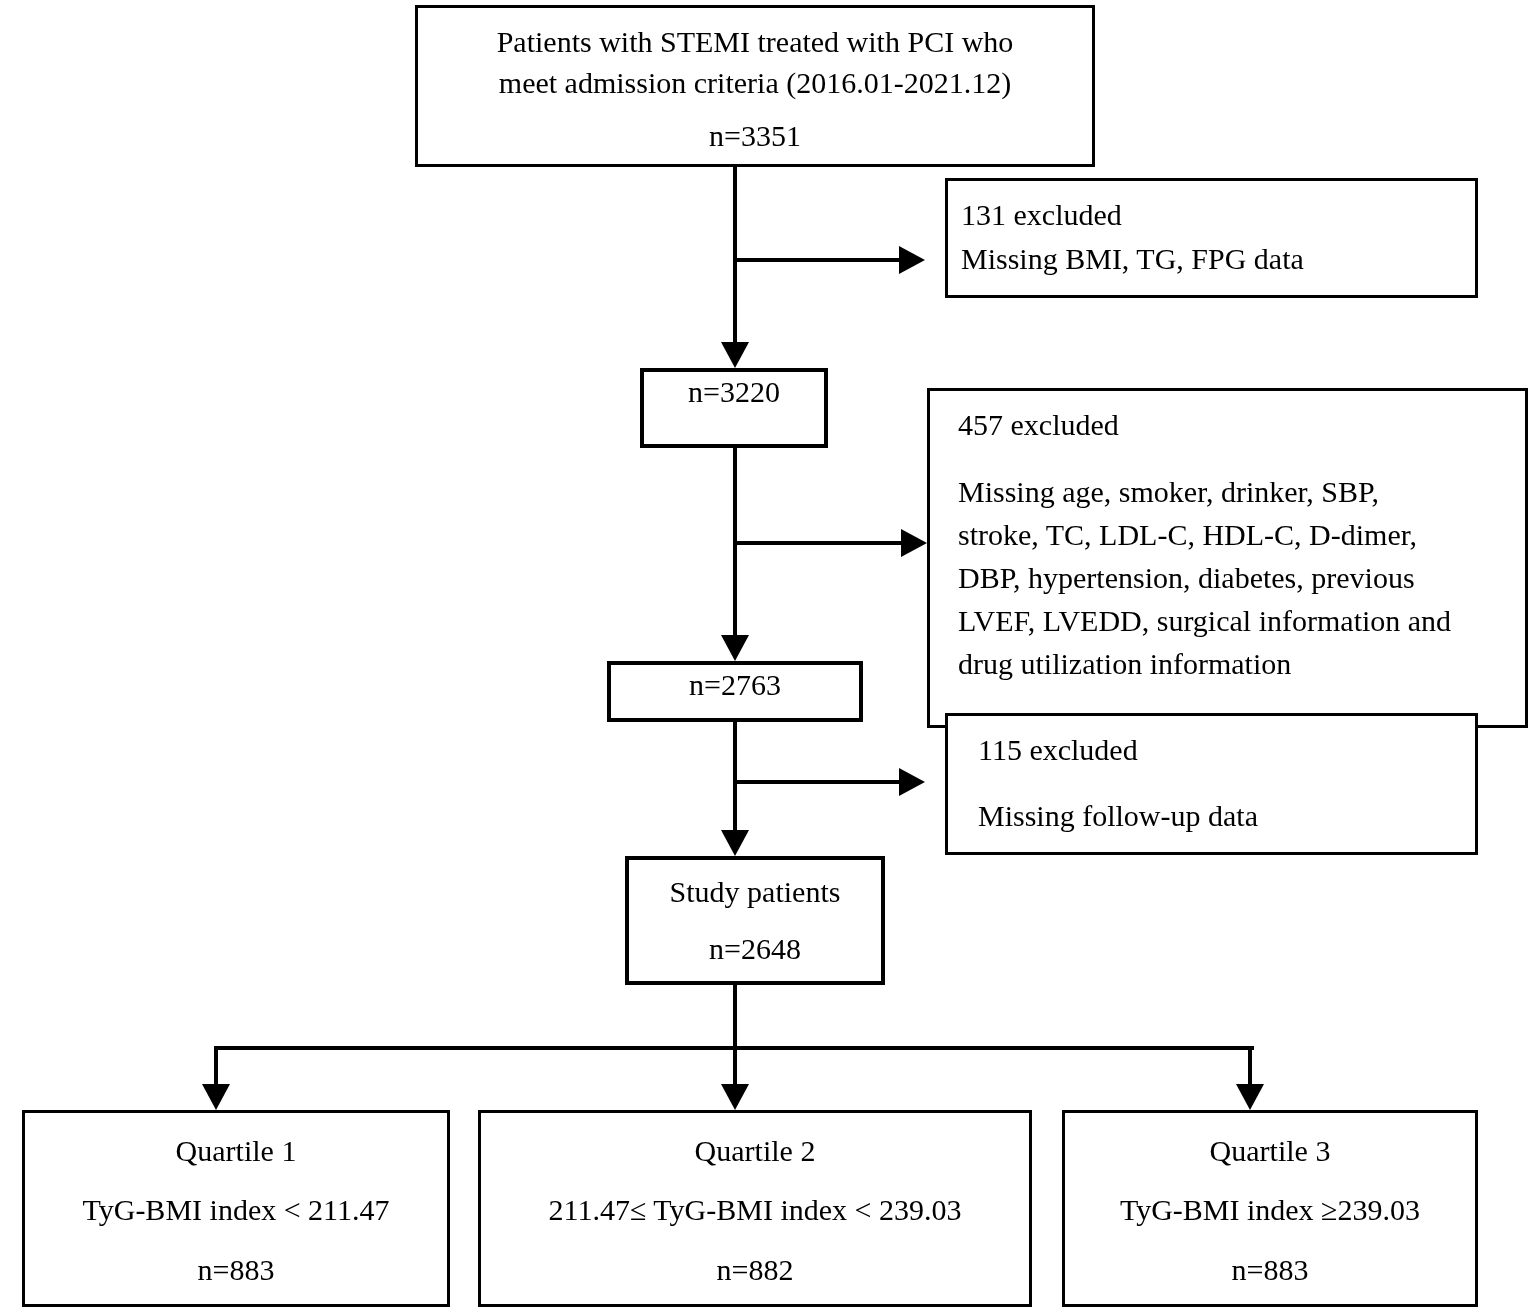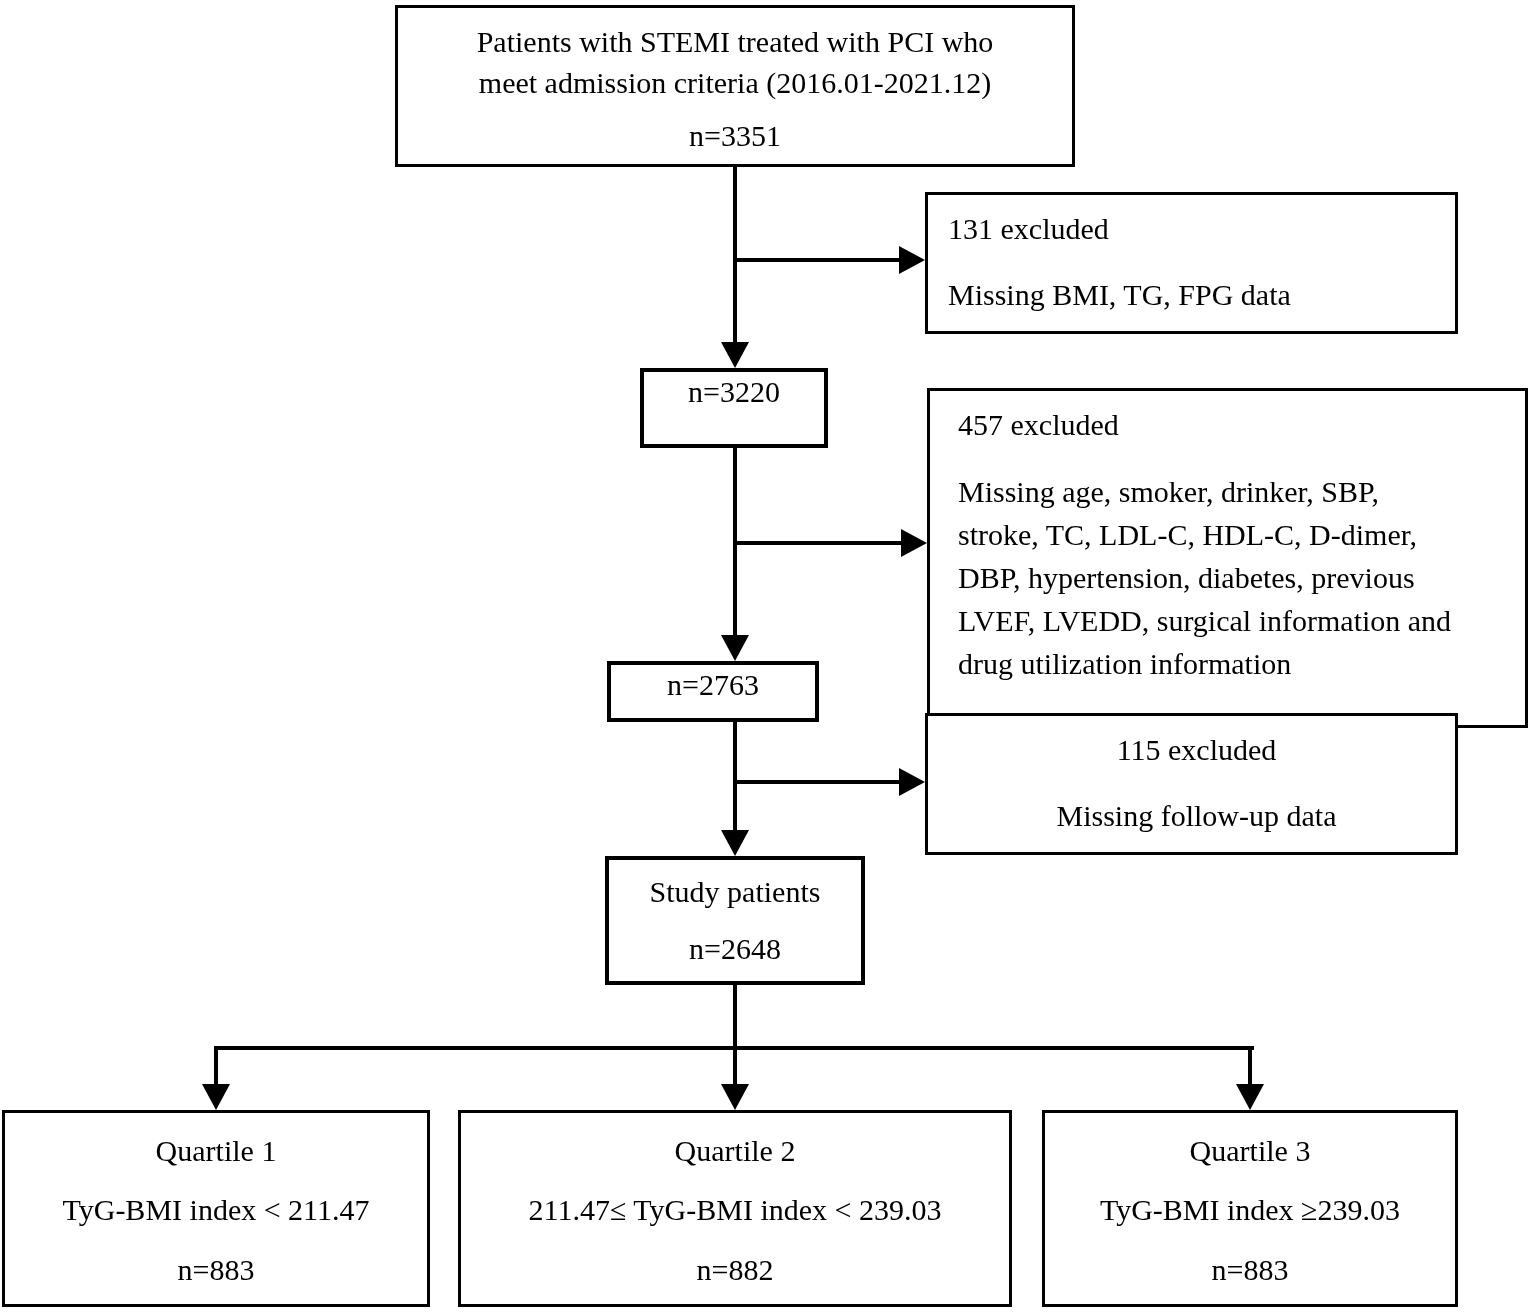--- a/index.html
+++ b/index.html
@@ -22,20 +22,21 @@
     box-sizing: border-box;
     border: 3px solid #000000;
     background: #ffffff;
   }
   .box.thick { border-width: 4px; }
   .center-text { text-align: center; }
   .col-between {
     display: flex;
     flex-direction: column;
     justify-content: space-between;
+    margin-left: 20px;
   }
   .col-center {
     display: flex;
     flex-direction: column;
   }
   .line {
     position: absolute;
     background: #000000;
   }
   .arrow-down {
@@ -47,25 +48,25 @@
   }
   .arrow-right {
     position: absolute;
     width: 0; height: 0;
     border-top: 14px solid transparent;
     border-bottom: 14px solid transparent;
     border-left: 26px solid #000000;
   }
   
   #top-box      { left: 395px;  top: 5px;    width: 680px; height: 162px; padding: 14px 8px 8px; }
-  #excl-131     { left: 925px;  top: 192px;  width: 533px; height: 142px; padding: 14px 20px 16px 20px; }
+  #excl-131     { left: 925px;  top: 178px;  width: 533px; height: 120px; padding: 14px 20px 16px 13px; }
   #n-3220       { left: 640px;  top: 368px;  width: 188px; height: 80px;  }
   #excl-457     { left: 927px;  top: 388px;  width: 601px; height: 340px; padding: 14px 16px 12px 28px; }
-  #n-2763       { left: 607px;  top: 661px;  width: 212px; height: 61px;  }
-  #excl-115     { left: 925px;  top: 713px;  width: 533px; height: 142px; padding: 14px 20px 16px 30px; text-align: center; }
+  #n-2763       { left: 607px;  top: 661px;  width: 256px; height: 61px;  }
+  #excl-115     { left: 925px;  top: 713px;  width: 533px; height: 142px; padding: 14px 20px 16px 30px; }
   #study-box    { left: 605px;  top: 856px;  width: 260px; height: 129px; padding: 12px 12px; }
   #quartile-1   { left: 2px;    top: 1110px; width: 428px; height: 197px; padding: 18px 4px 14px; }
   #quartile-2   { left: 458px;  top: 1110px; width: 554px; height: 197px; padding: 18px 4px 14px; }
   #quartile-3   { left: 1042px; top: 1110px; width: 416px; height: 197px; padding: 18px 4px 14px; }
   #excl-457 .body-lines { line-height: 43px; }
   #excl-457 .excl-title { margin-bottom: 24px; }
 </style>
 </head>
 <body>
 

